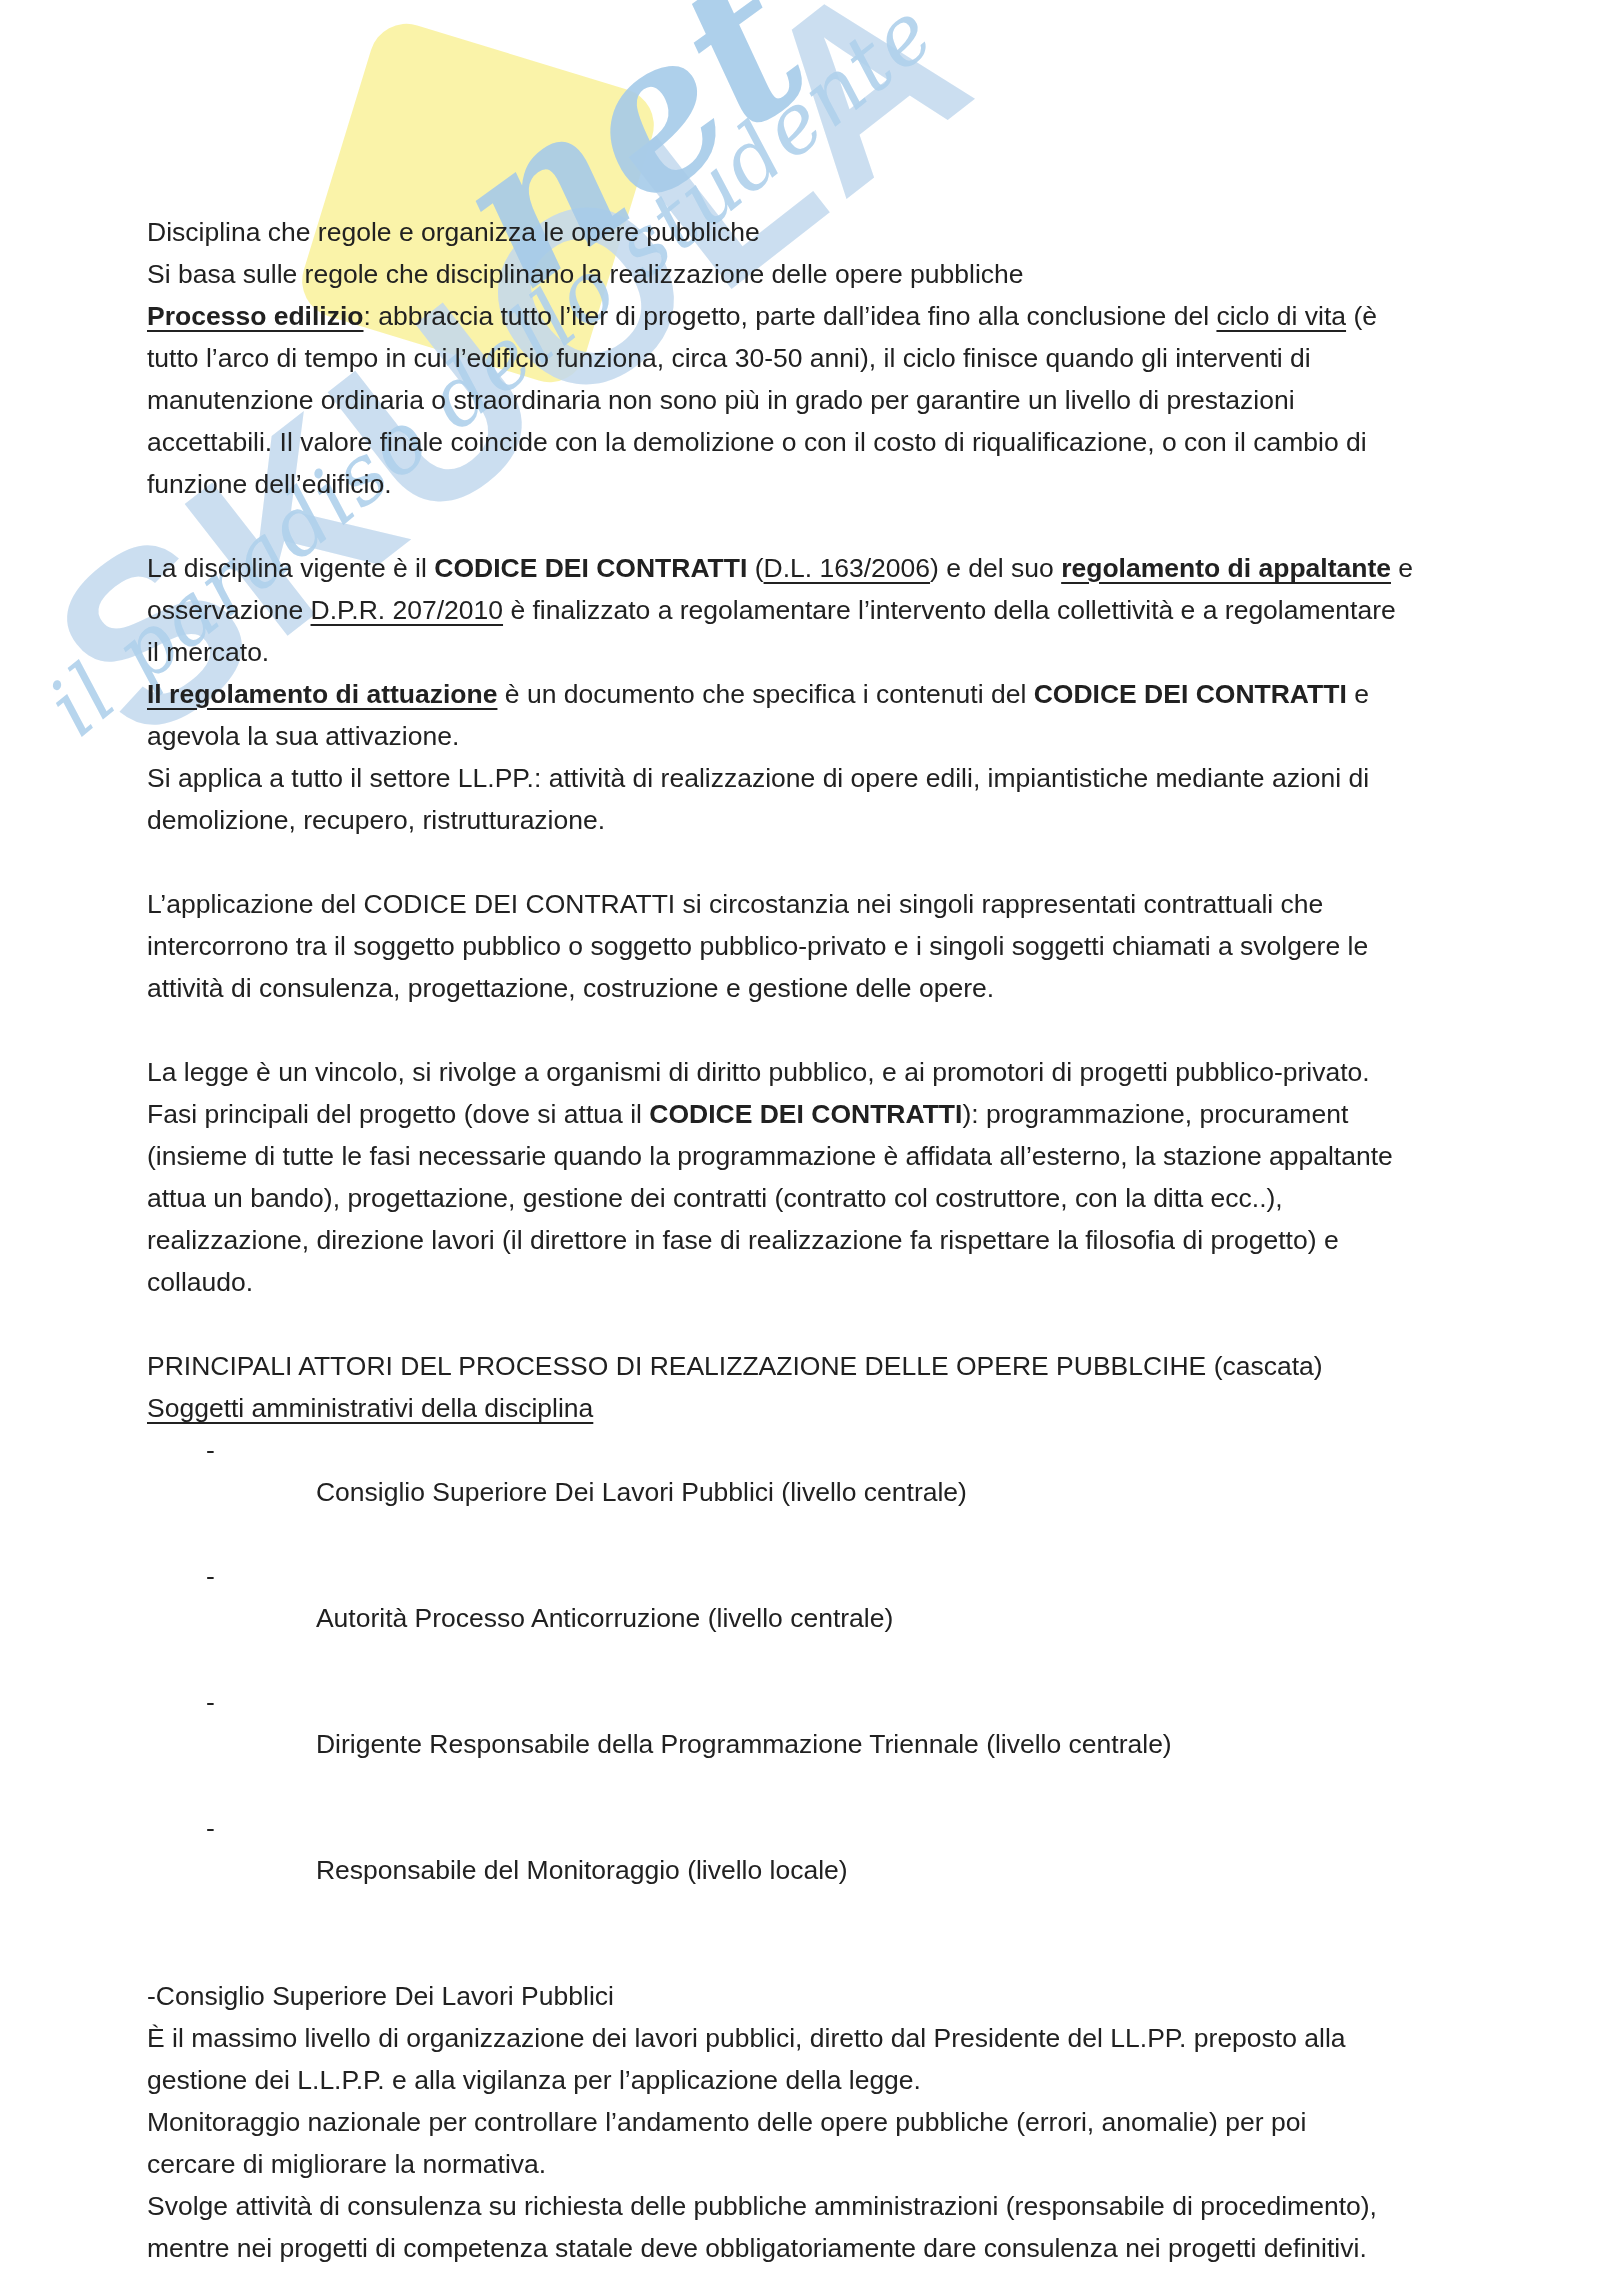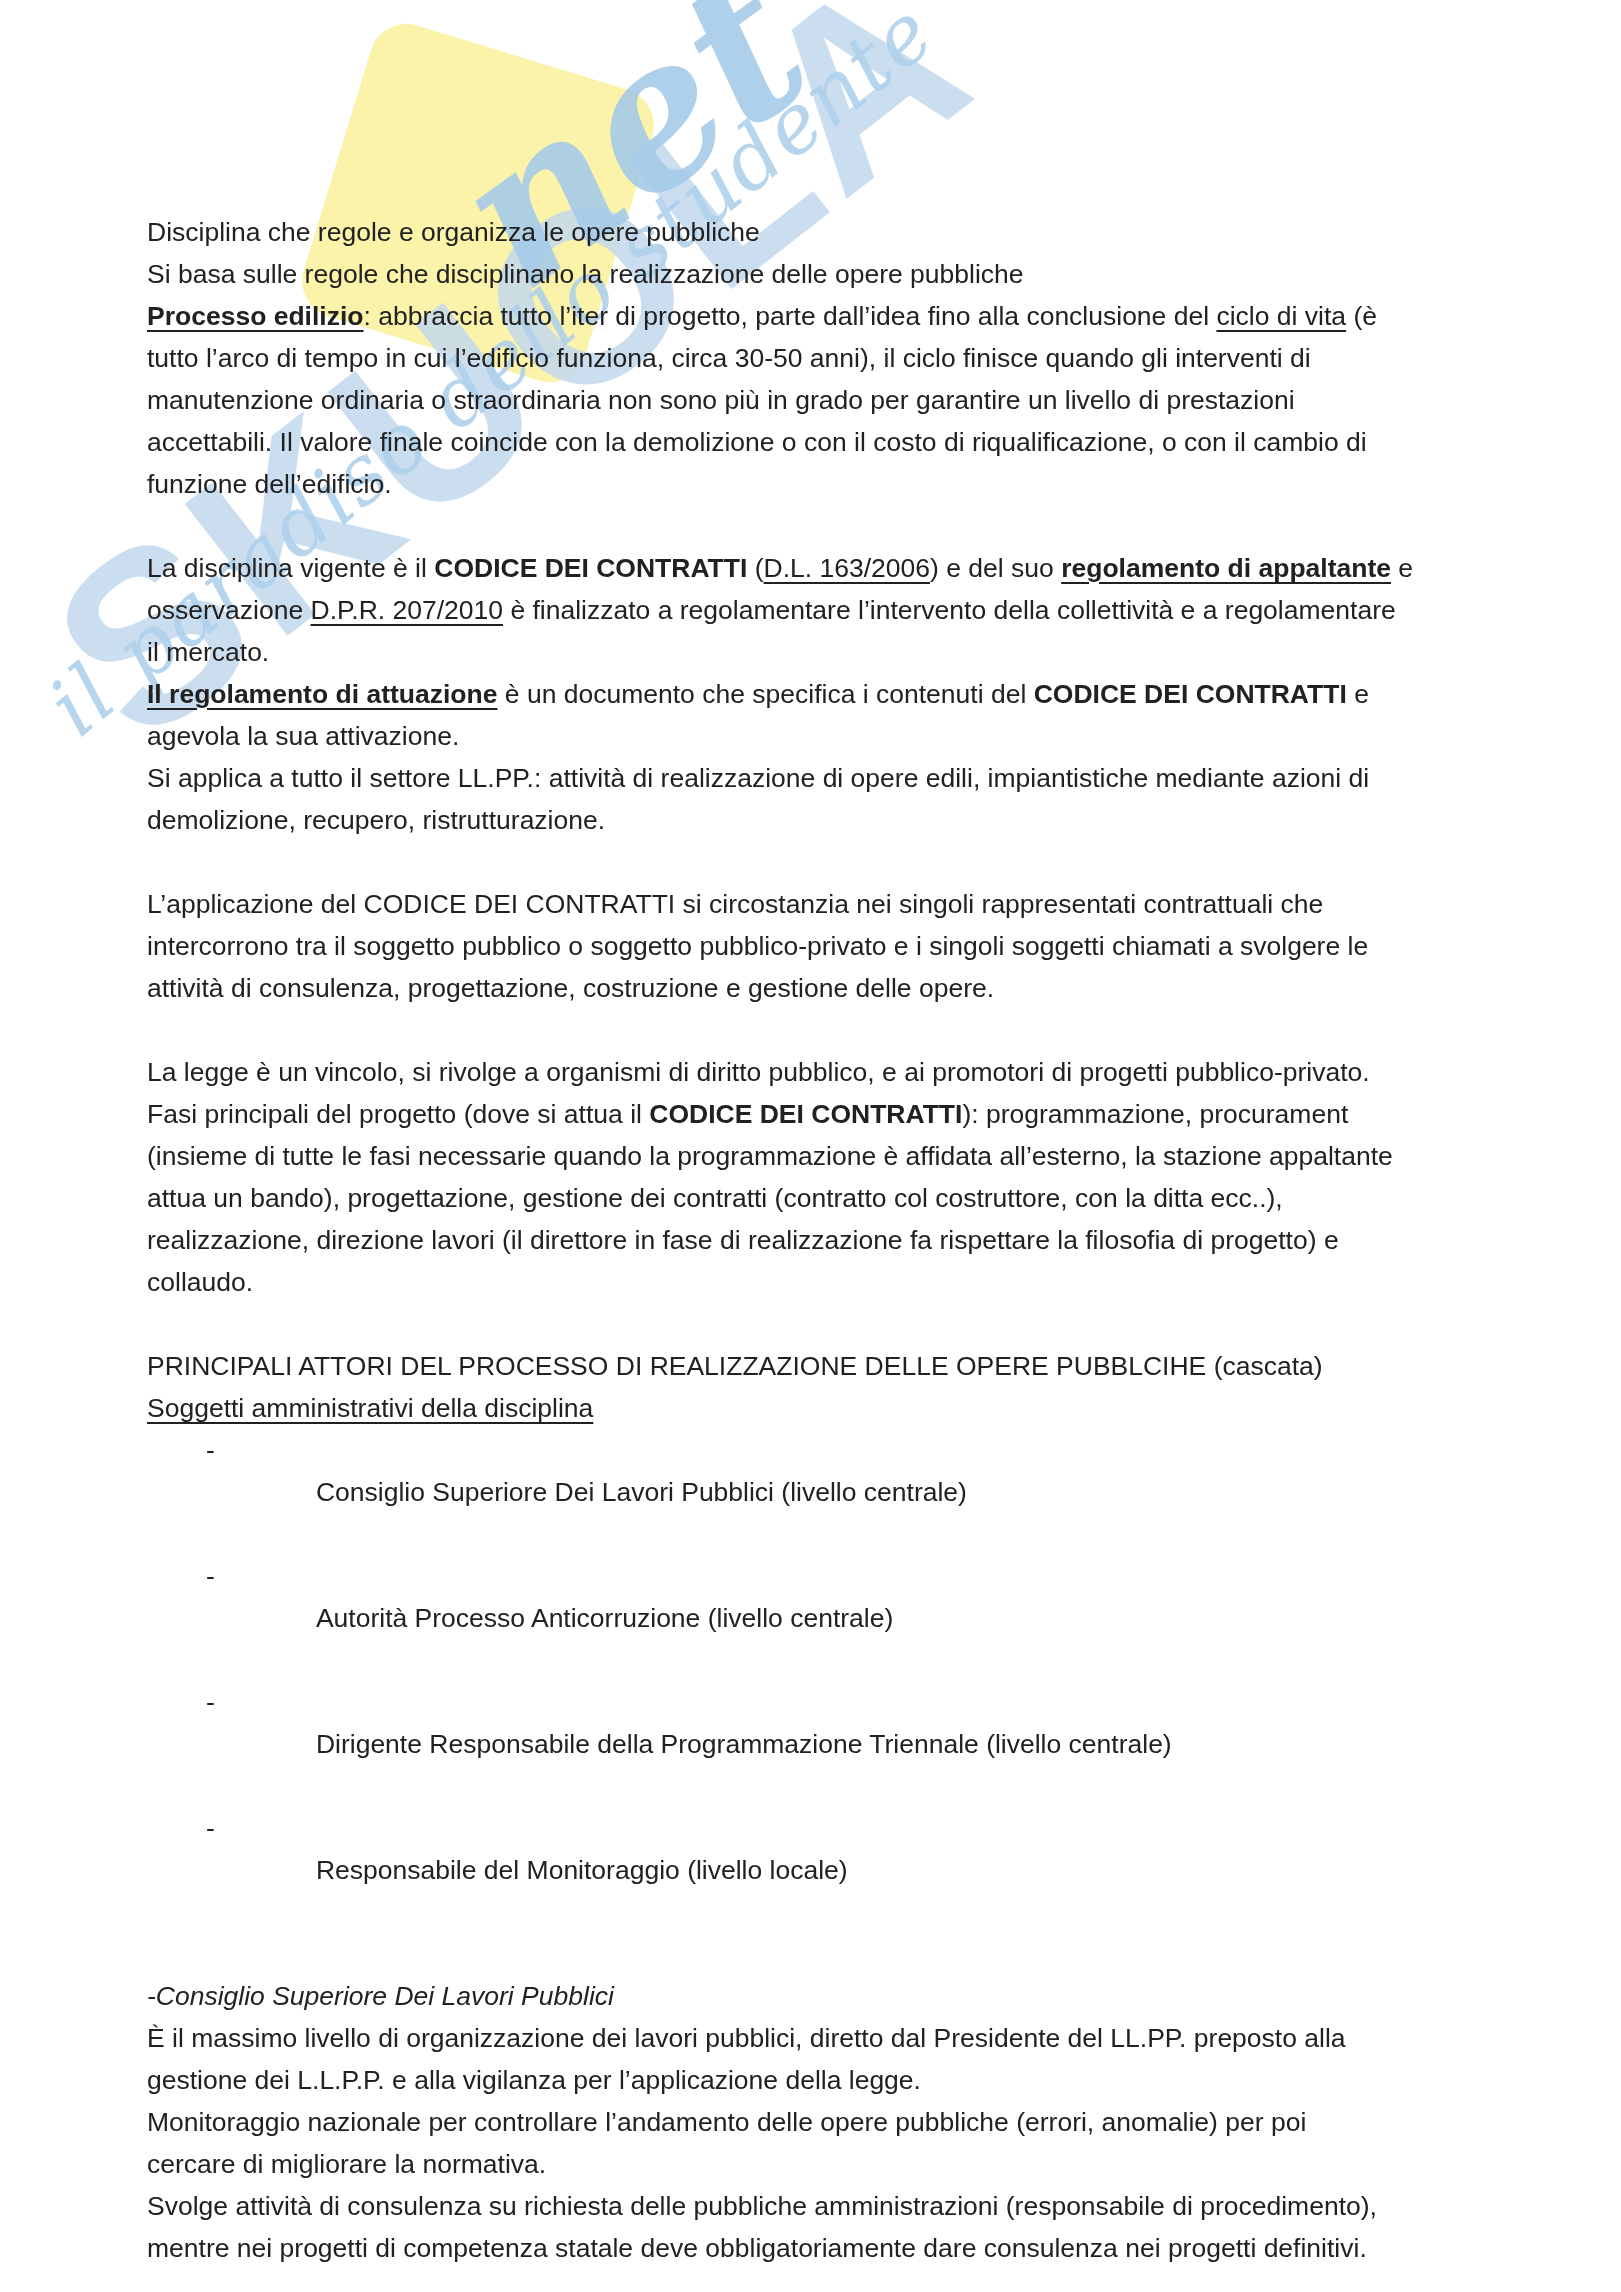--- a/index.html
+++ b/index.html
@@ -38,21 +38,21 @@
   
   .content{
     position:relative;z-index:1;
     padding:169px 39px 0 147px;
     font-size:26.5px;line-height:42px;color:#212121;
   }
   .content p{margin:0;white-space:pre-wrap;}
   .content p.gap{margin-top:42px;}
   .b{font-weight:bold;}
   .u{text-decoration:underline;text-decoration-thickness:2px;text-underline-offset:4.9px;}
-  .i{font-style:italic;}
+  .i{}
   .list{margin:0;}
   .li{position:relative;padding-left:110px;white-space:pre-wrap;}
   .li .dash{position:absolute;left:59px;top:0;}
 </style>
 </head>
 <body>
 
 <div class="page">
 
   <div class="watermark">

